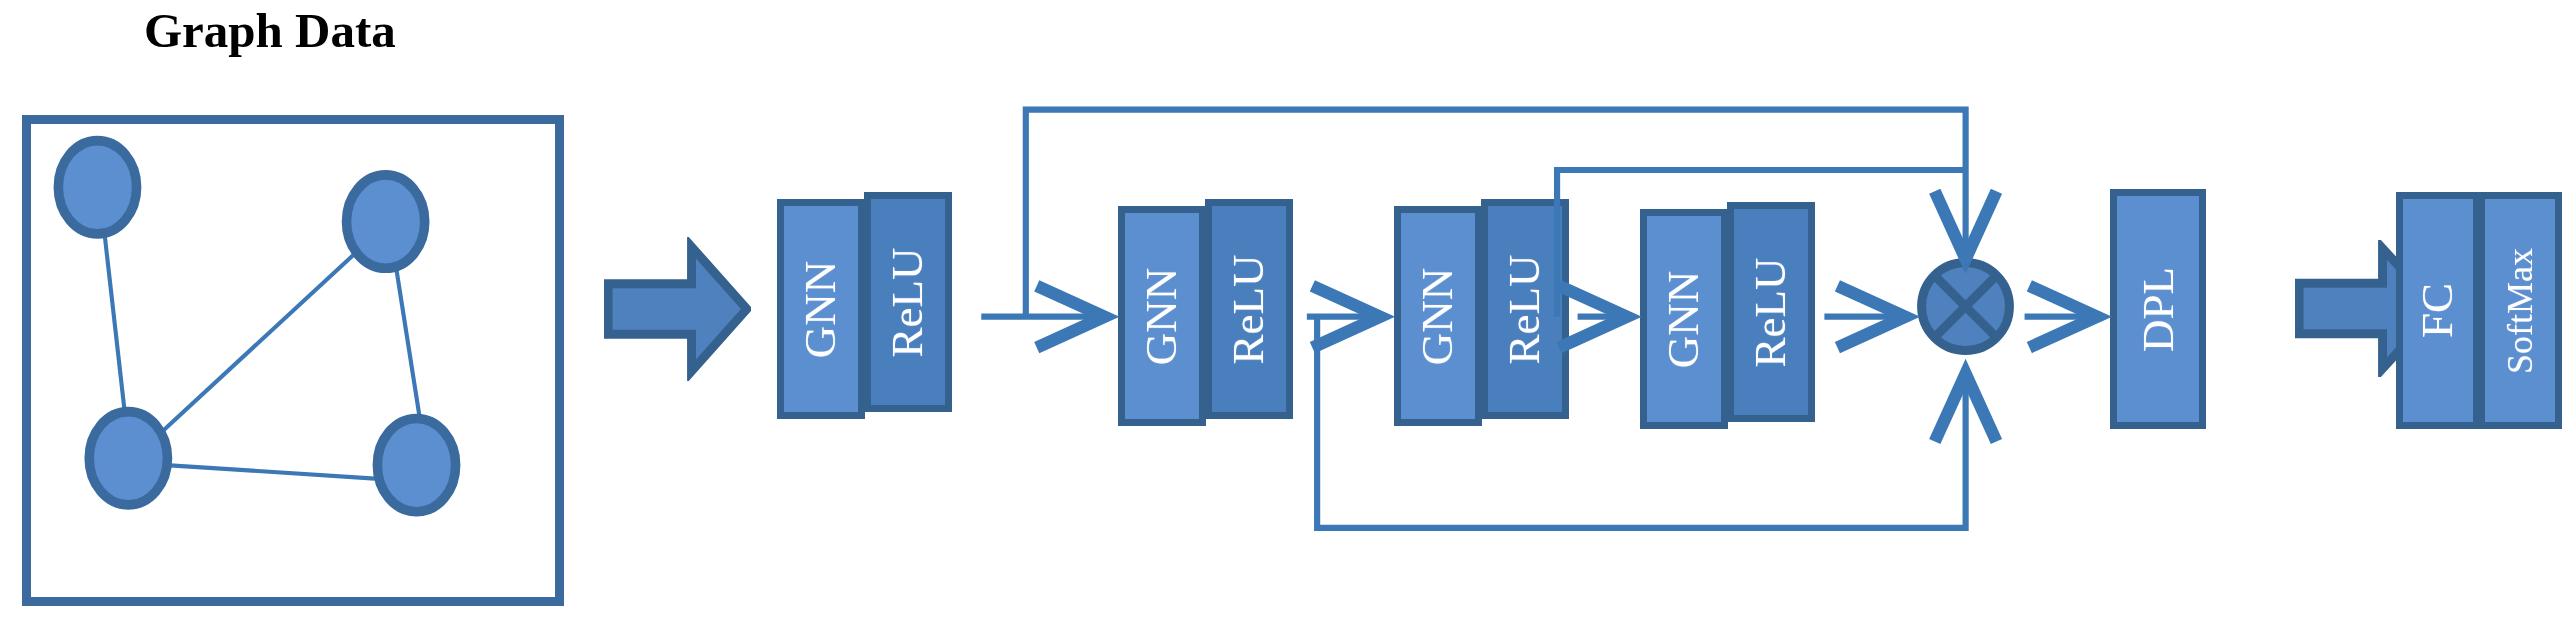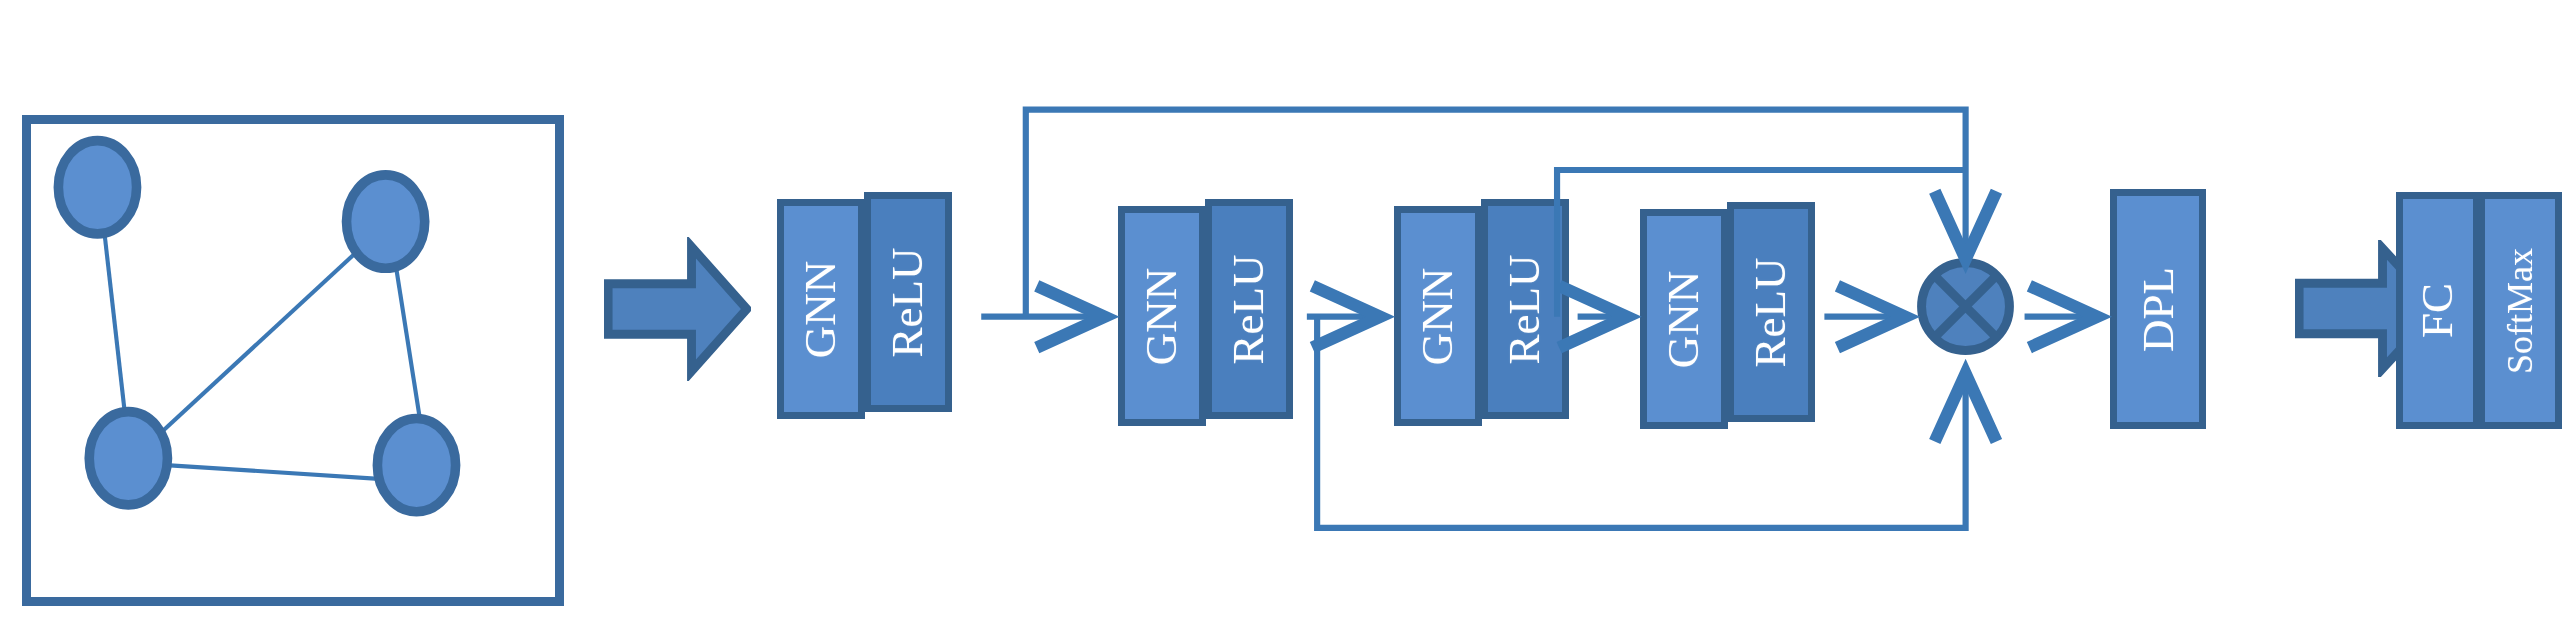--- a/index.html
+++ b/index.html
@@ -106,20 +106,21 @@
     width: 2576px;
     height: 619px;
     pointer-events: none;
   }
 </style>
 </head>
 <body>
 
 <div id="stage">
 
+  <div id="graph-title">Graph Data</div>
 
   <div id="graph-box"></div>
 
   <svg id="graph-svg" viewBox="0 0 790 715">
 
     <g stroke="#3B78B5" stroke-width="6" fill="none">
       <line x1="120" y1="170" x2="150" y2="435"></line>
       <line x1="487" y1="200" x2="200" y2="465"></line>
       <line x1="545" y1="220" x2="580" y2="443"></line>
       <line x1="210" y1="510" x2="520" y2="530"></line>

